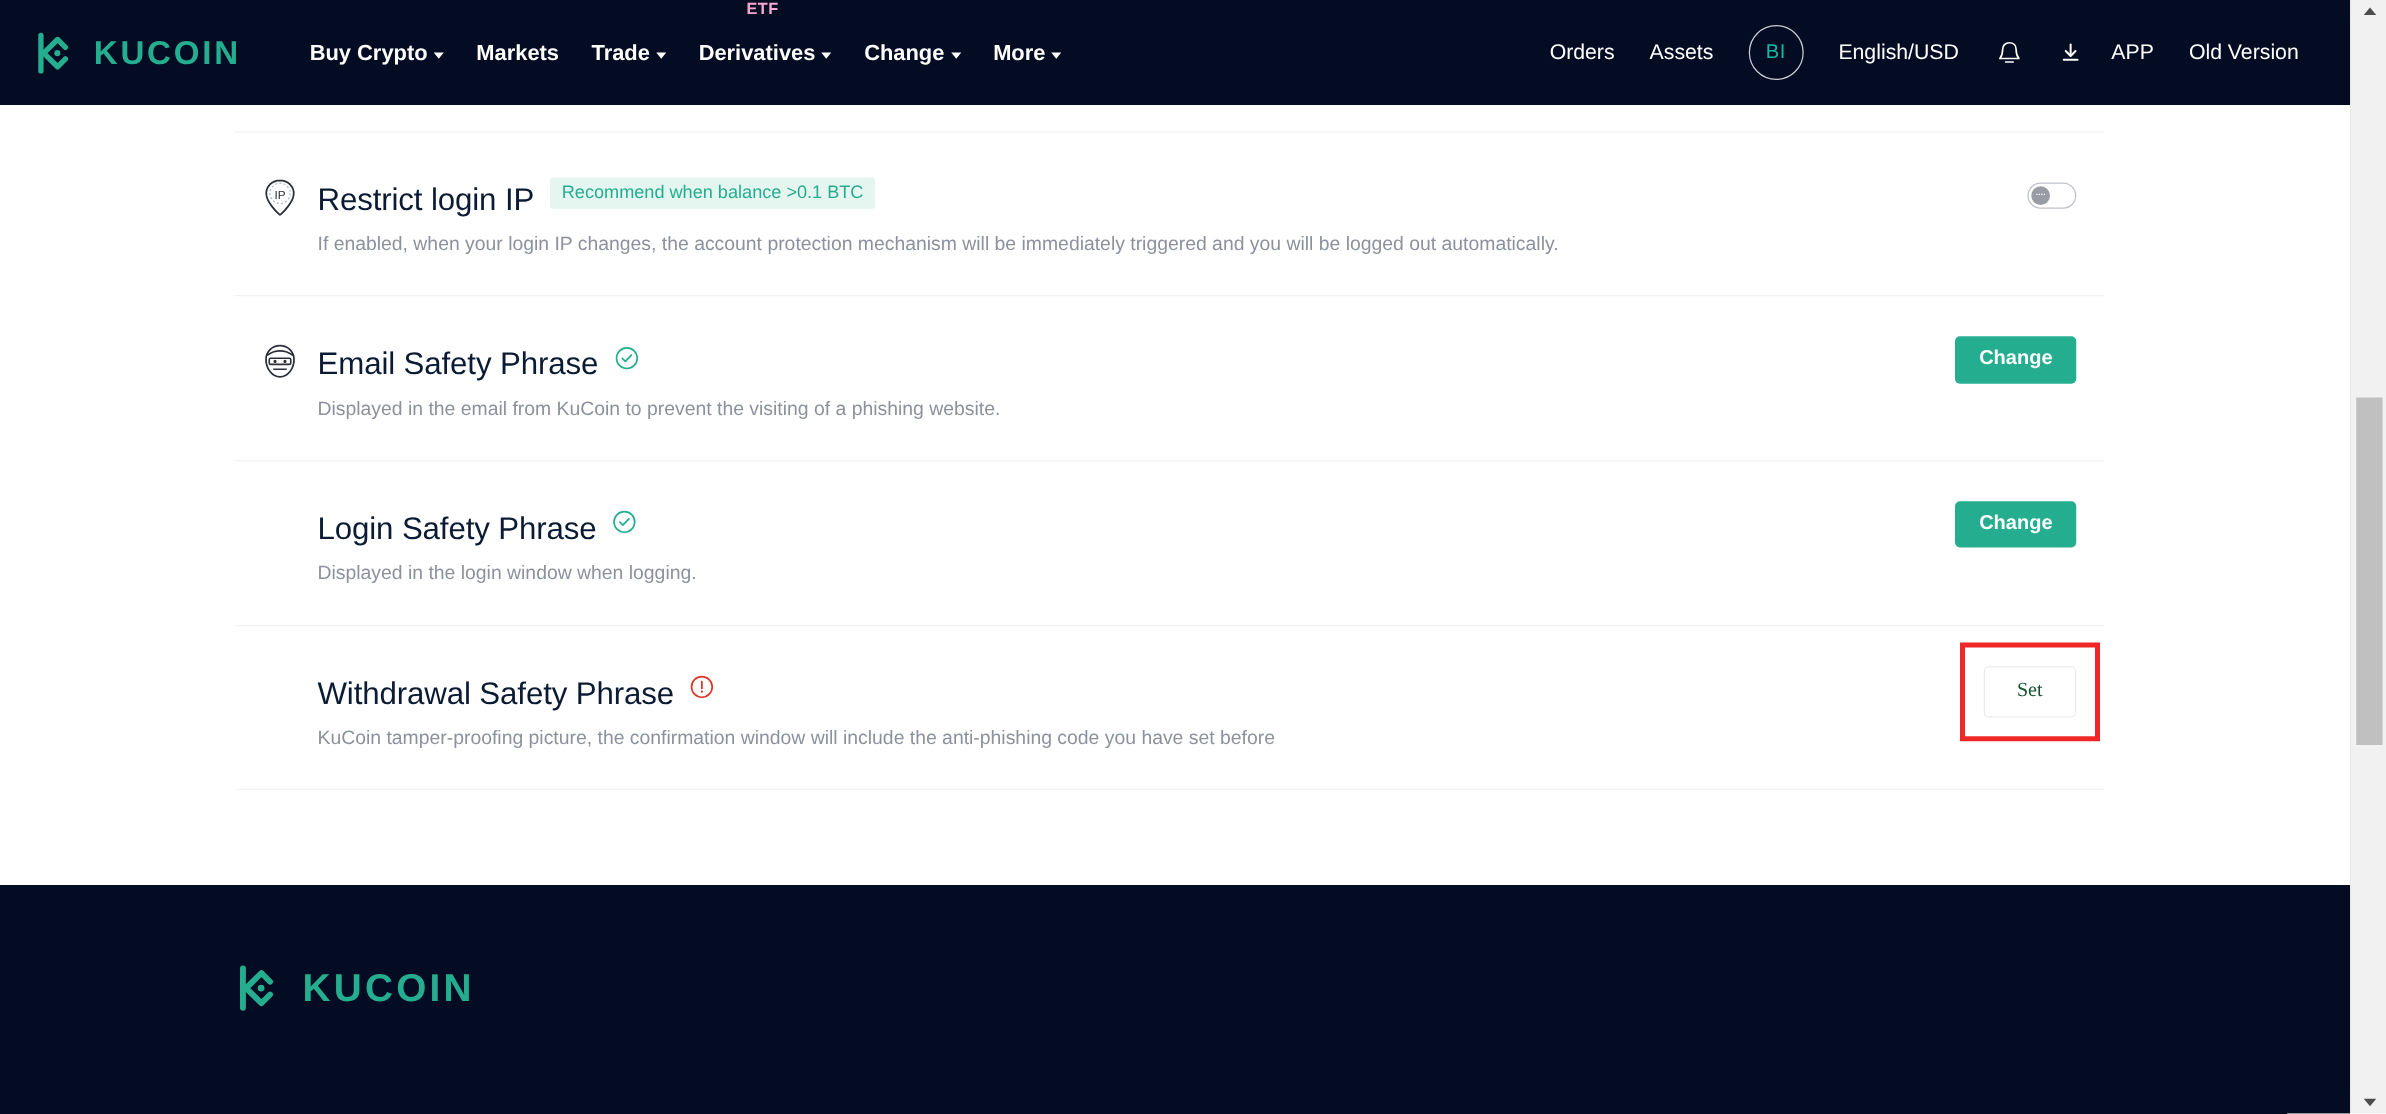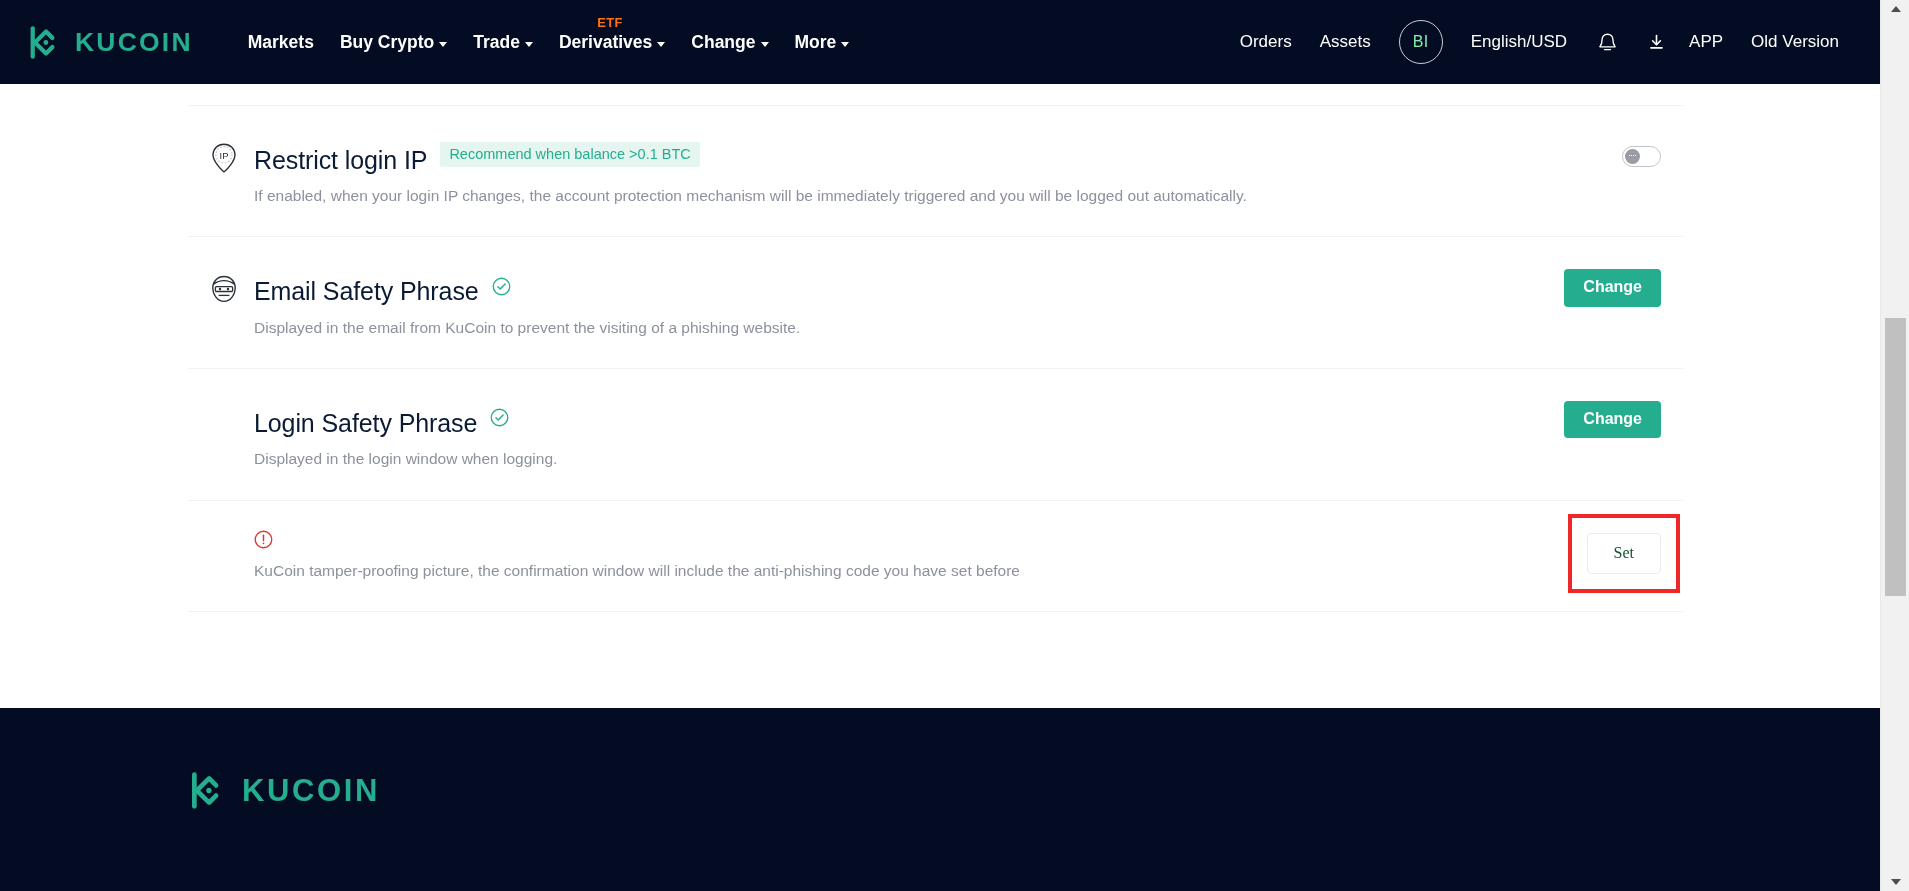--- a/index.html
+++ b/index.html
@@ -82,24 +82,24 @@
     display: inline-block;
     margin-left: 5px;
     width: 0; height: 0;
     border-left: 4.5px solid transparent;
     border-right: 4.5px solid transparent;
     border-top: 5px solid #ffffff;
     position: relative; top: 2px;
   }
   .nav-badge {
     position: absolute;
-    top: 16px;
+    top: 0;
     left: 50%;
     transform: translateX(-58%);
-    color: #f97316;
+    color: #f9a8d4;
     font-size: 13px;
     font-weight: bold;
     letter-spacing: .4px;
     line-height: 1;
   }
 
   .header-spacer { flex: 1 1 auto; }
 
   .header-right {
     display: flex;
@@ -114,21 +114,21 @@
     height: 68px;
     display: flex;
     align-items: center;
     cursor: pointer;
     white-space: nowrap;
   }
   .avatar {
     width: 44px; height: 44px;
     border: 1.4px solid #c9ccd6;
     border-radius: 50%;
-    color: #86efac;
+    color: #14b8a6;
     font-size: 16px;
     display: flex; align-items: center; justify-content: center;
     margin: 0 14px;
     cursor: pointer;
     letter-spacing: .5px;
   }
   .bell-btn {
     padding: 0 16px; height: 84px;
     display: flex; align-items: center; cursor: pointer;
   }
@@ -444,20 +444,21 @@
           </div>
           <div class="row-action">
             <button class="btn-change">Change</button>
           </div>
         </div>
 
         <div class="row">
           <div class="row-icon empty"></div>
           <div class="row-body">
             <div class="row-title-line">
+              <span class="row-title">Withdrawal Safety Phrase</span>
               <svg class="mark" viewBox="0 0 20 20">
                 <circle cx="10" cy="10" r="8.7" fill="none" stroke="#e0352b" stroke-width="1.4"></circle>
                 <path d="M10 5.6 L10 11.3" stroke="#e0352b" stroke-width="1.5" stroke-linecap="round"></path>
                 <circle cx="10" cy="14" r="0.95" fill="#e0352b"></circle>
               </svg>
             </div>
             <div class="row-desc">KuCoin tamper-proofing picture, the confirmation window will include the anti-phishing code you have set before</div>
           </div>
           <div class="row-action">
             <span class="annot-wrap">
@@ -490,25 +491,25 @@
             <path d="M6.2 4.6 L6.2 35.4" stroke="#24ae8f" stroke-width="4.6" stroke-linecap="round"></path>
             <path d="M8.6 20 L20.6 8.2 L27.4 15" stroke="#24ae8f" stroke-width="4.6" fill="none" stroke-linejoin="round" stroke-linecap="round"></path>
             <path d="M8.6 20 L20.6 31.8 L27.4 25" stroke="#24ae8f" stroke-width="4.6" fill="none" stroke-linejoin="round" stroke-linecap="round"></path>
             <circle cx="20.4" cy="20" r="2.6" fill="#24ae8f"></circle>
           </svg>
           <span class="brand-word">KUCOIN</span>
         </div>
 
         <div class="nav">
           <div class="nav-item">
-            <span>Markets</span>
-          </div>
-          <div class="nav-item">
             <span>Buy Crypto</span>
             <span class="caret"></span>
+          </div>
+          <div class="nav-item">
+            <span>Markets</span>
           </div>
           <div class="nav-item">
             <span>Trade</span>
             <span class="caret"></span>
           </div>
           <div class="nav-item">
             <span class="nav-badge">ETF</span>
             <span>Derivatives</span>
             <span class="caret"></span>
           </div>

